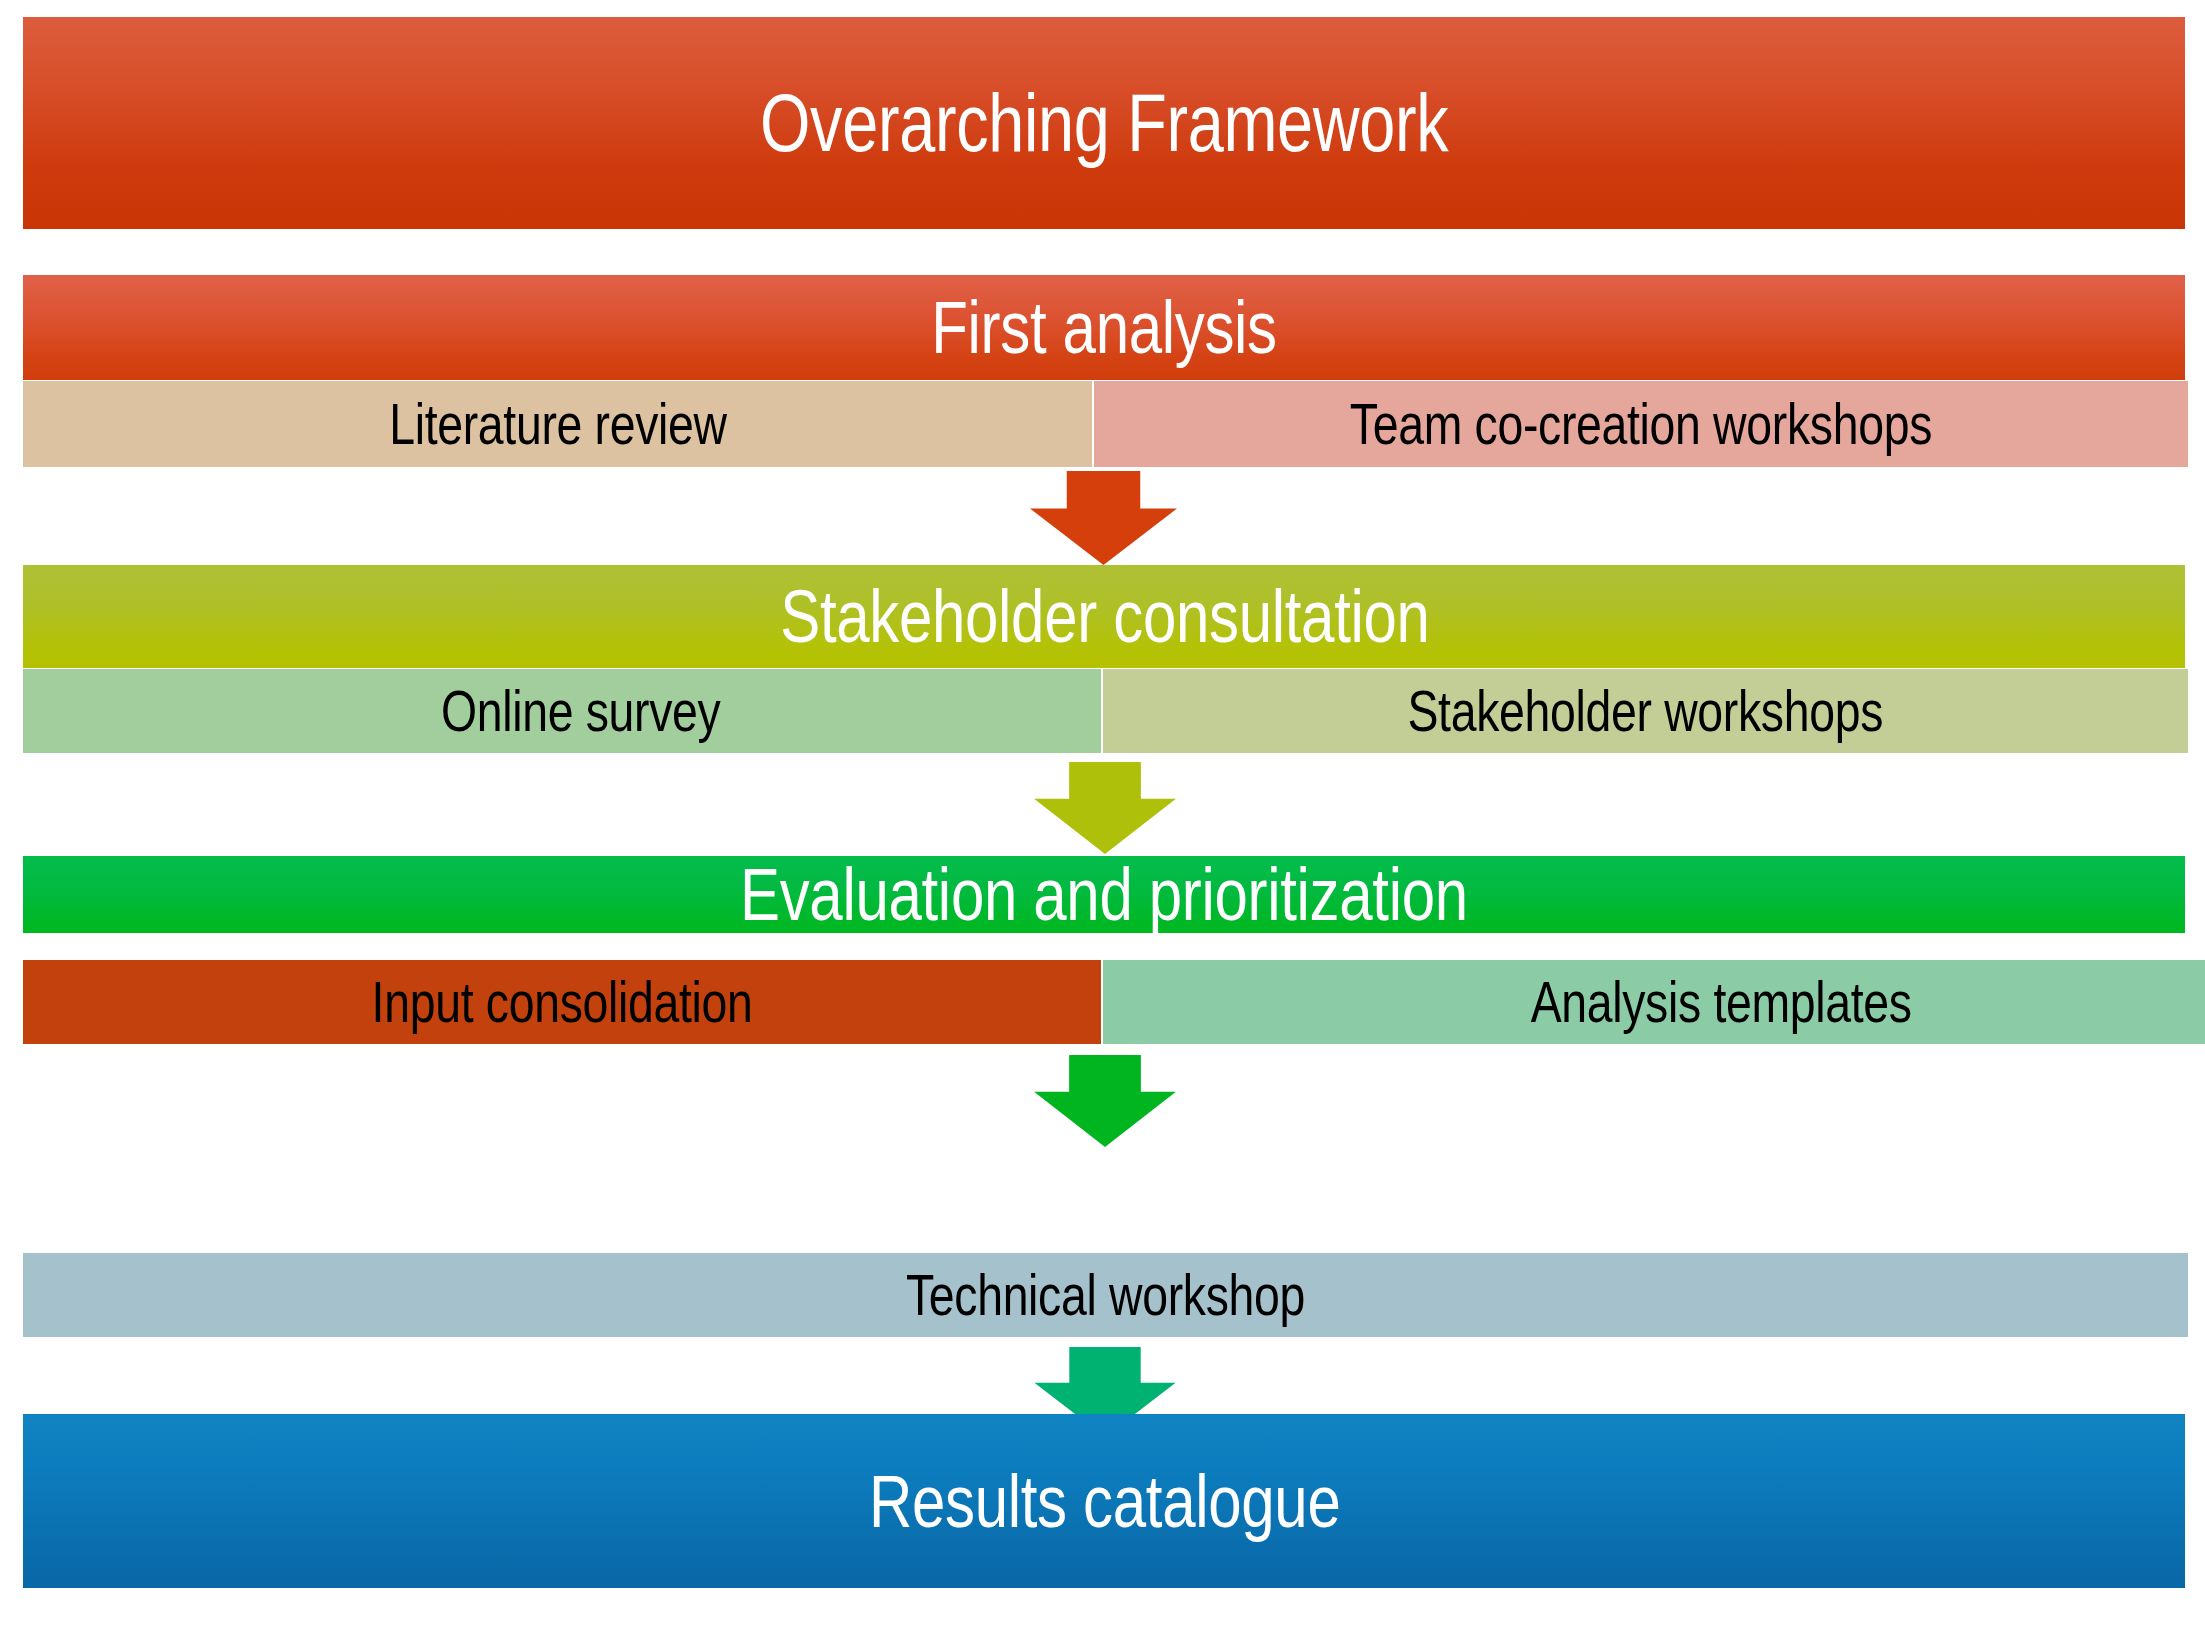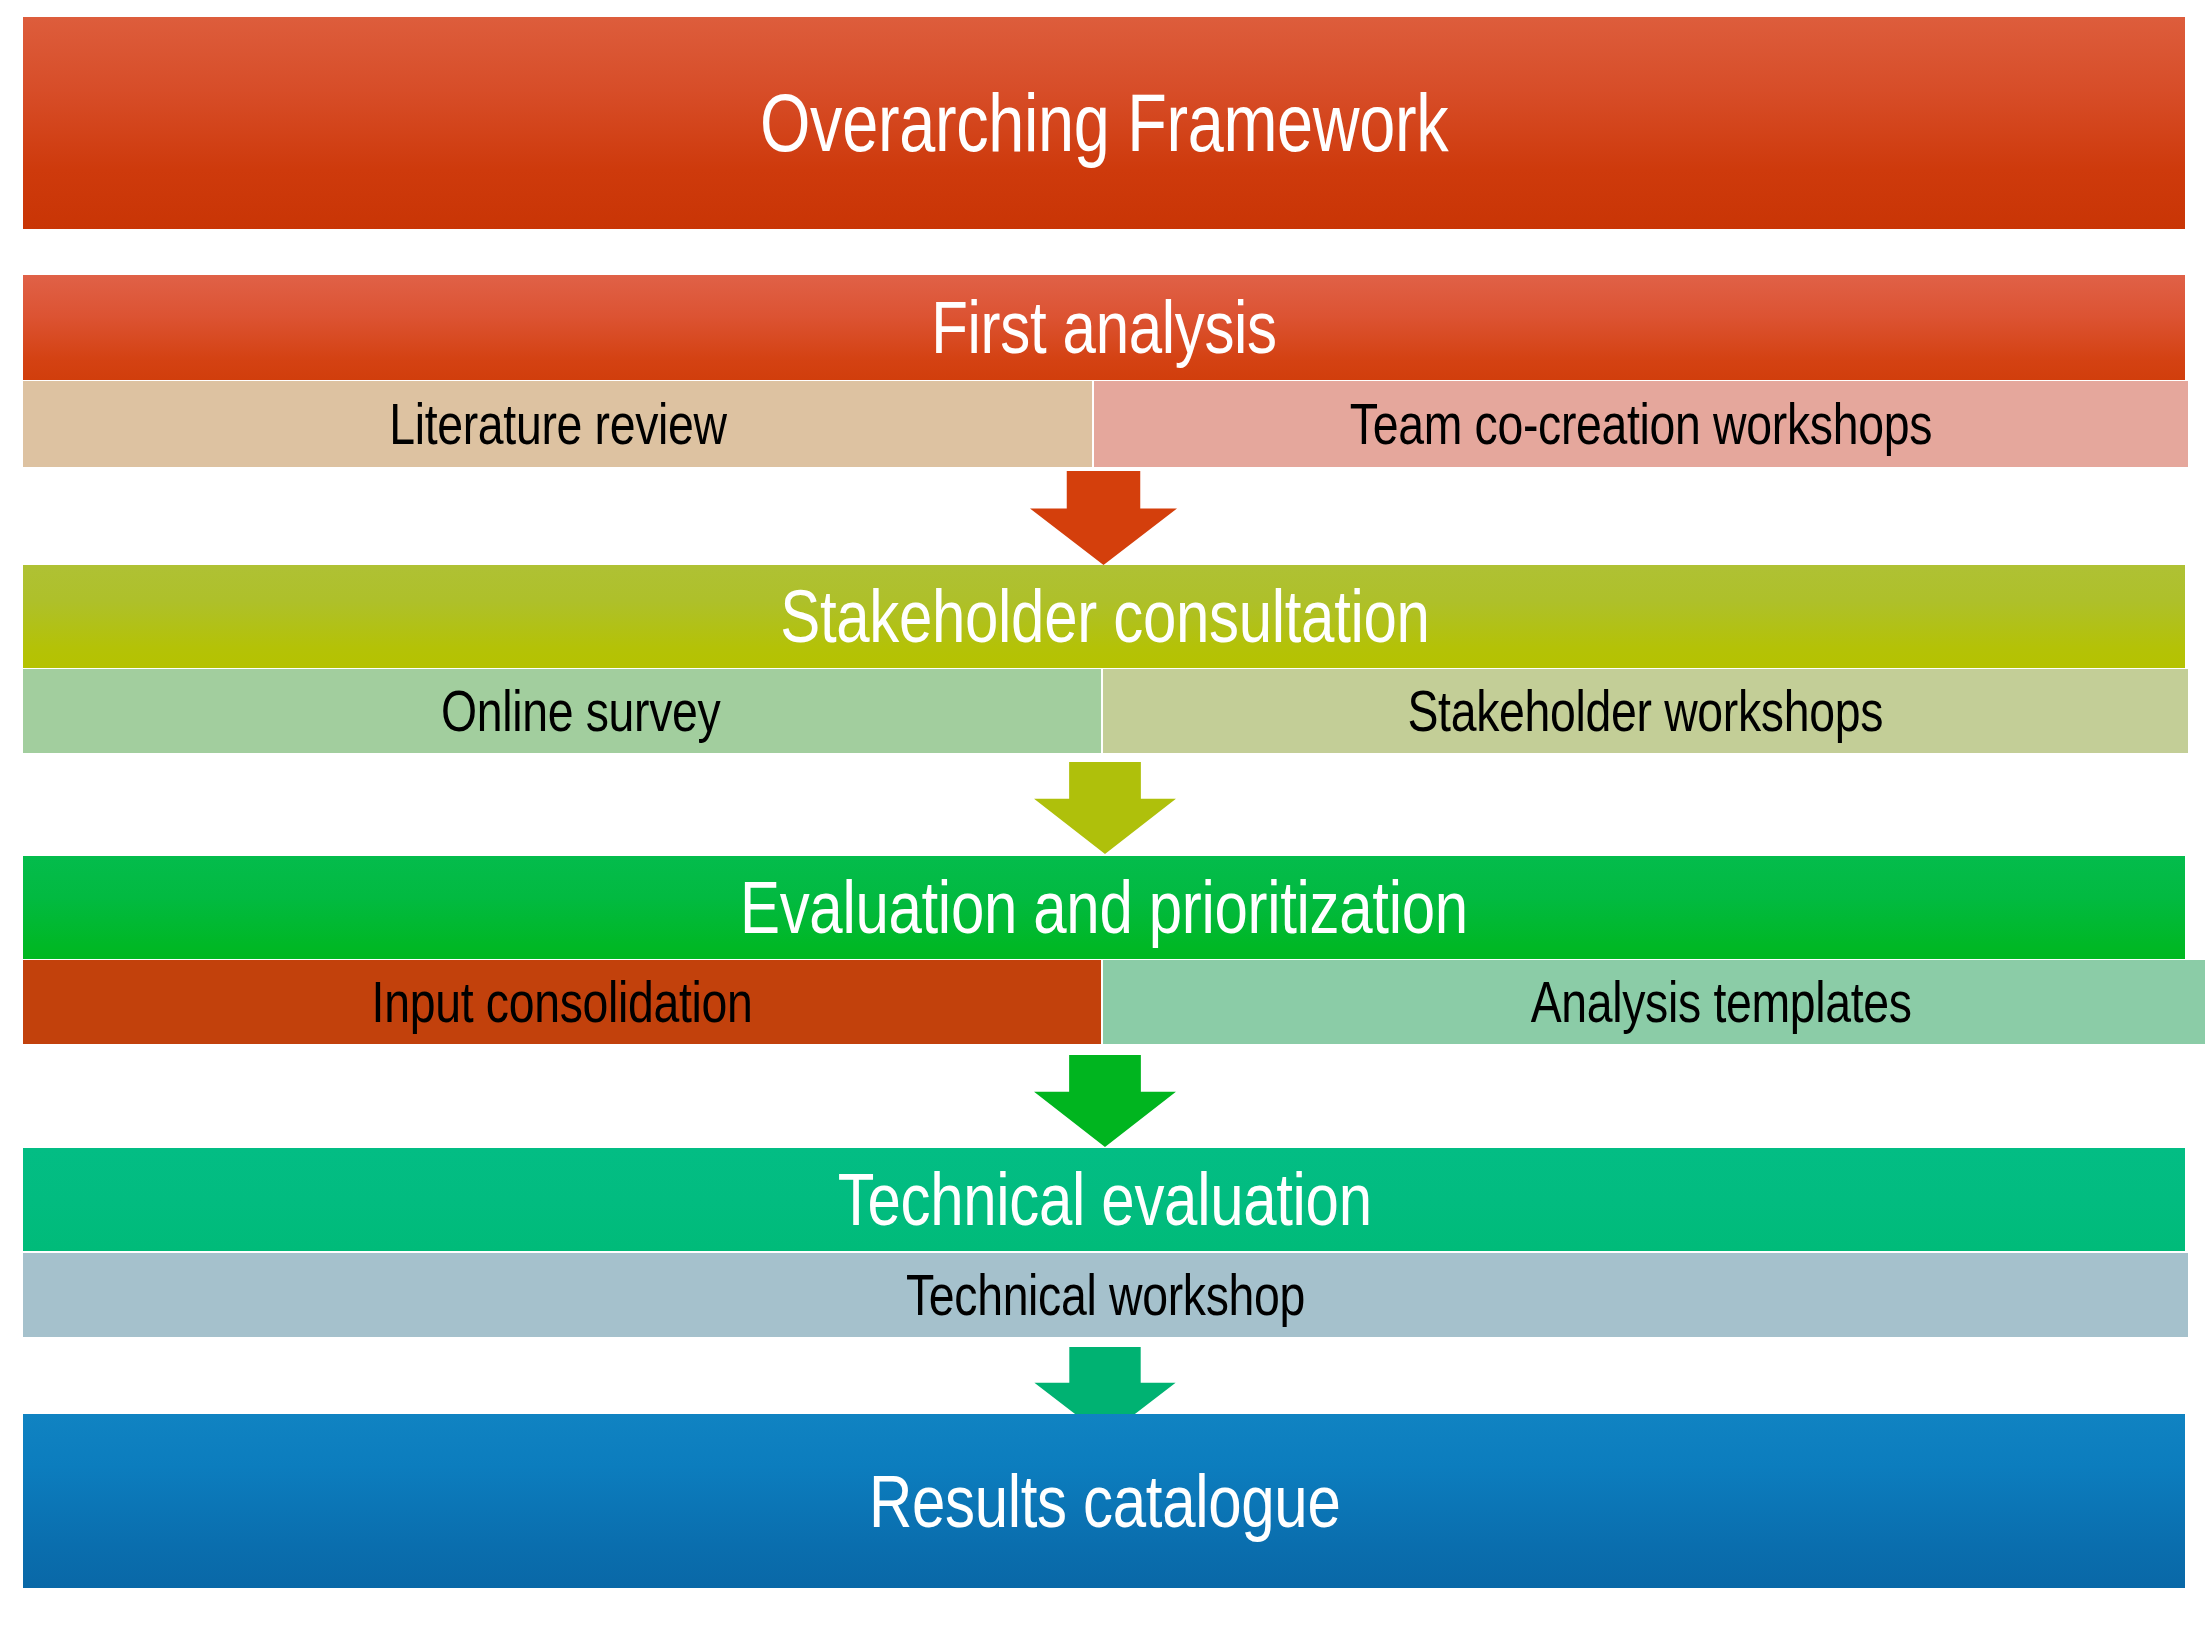--- a/index.html
+++ b/index.html
@@ -111,21 +111,21 @@
   #sub-stakeholder-workshops {
     left: 1103px;
     top: 669px;
     width: 1085px;
     height: 84px;
     background: #C3CE97;
   }
 
   #bar-evaluation {
     top: 856px;
-    height: 103px;
+    height: 77px;
     background: linear-gradient(to bottom, #04BC4C 0%, #02BA41 40%, #00B827 85%, #00B81F 100%);
   }
   #sub-input-consolidation {
     left: 23.4px;
     top: 960px;
     width: 1078px;
     height: 84px;
     background: #c2410c;
   }
   #sub-analysis-templates {
@@ -211,23 +211,20 @@
   <div class="sub-bar" id="sub-analysis-templates">
     <span class="bar-label">Analysis templates</span>
   </div>
 
   <div class="arrow" id="arrow-3" style="left:1034px; top:1055px;">
     <svg width="142" height="92" viewBox="0 0 182 118" aria-hidden="true">
       <polygon points="45,0 137,0 137,47 182,47 91,118 0,47 45,47" fill="#00B51F"></polygon>
     </svg>
   </div>
 
-  <div class="bar phase-bar" id="bar-technical">
-    <span class="bar-label">Technical evaluation</span>
-  </div>
   <div class="sub-bar" id="sub-technical-workshop">
     <span class="bar-label">Technical workshop</span>
   </div>
 
   <div class="arrow" id="arrow-4" style="left:1034px; top:1347px;">
     <svg width="142" height="90" viewBox="0 0 182 116" aria-hidden="true">
       <polygon points="45,0 137,0 137,46 182,46 91,116 0,46 45,46" fill="#00B272"></polygon>
     </svg>
   </div>
 

